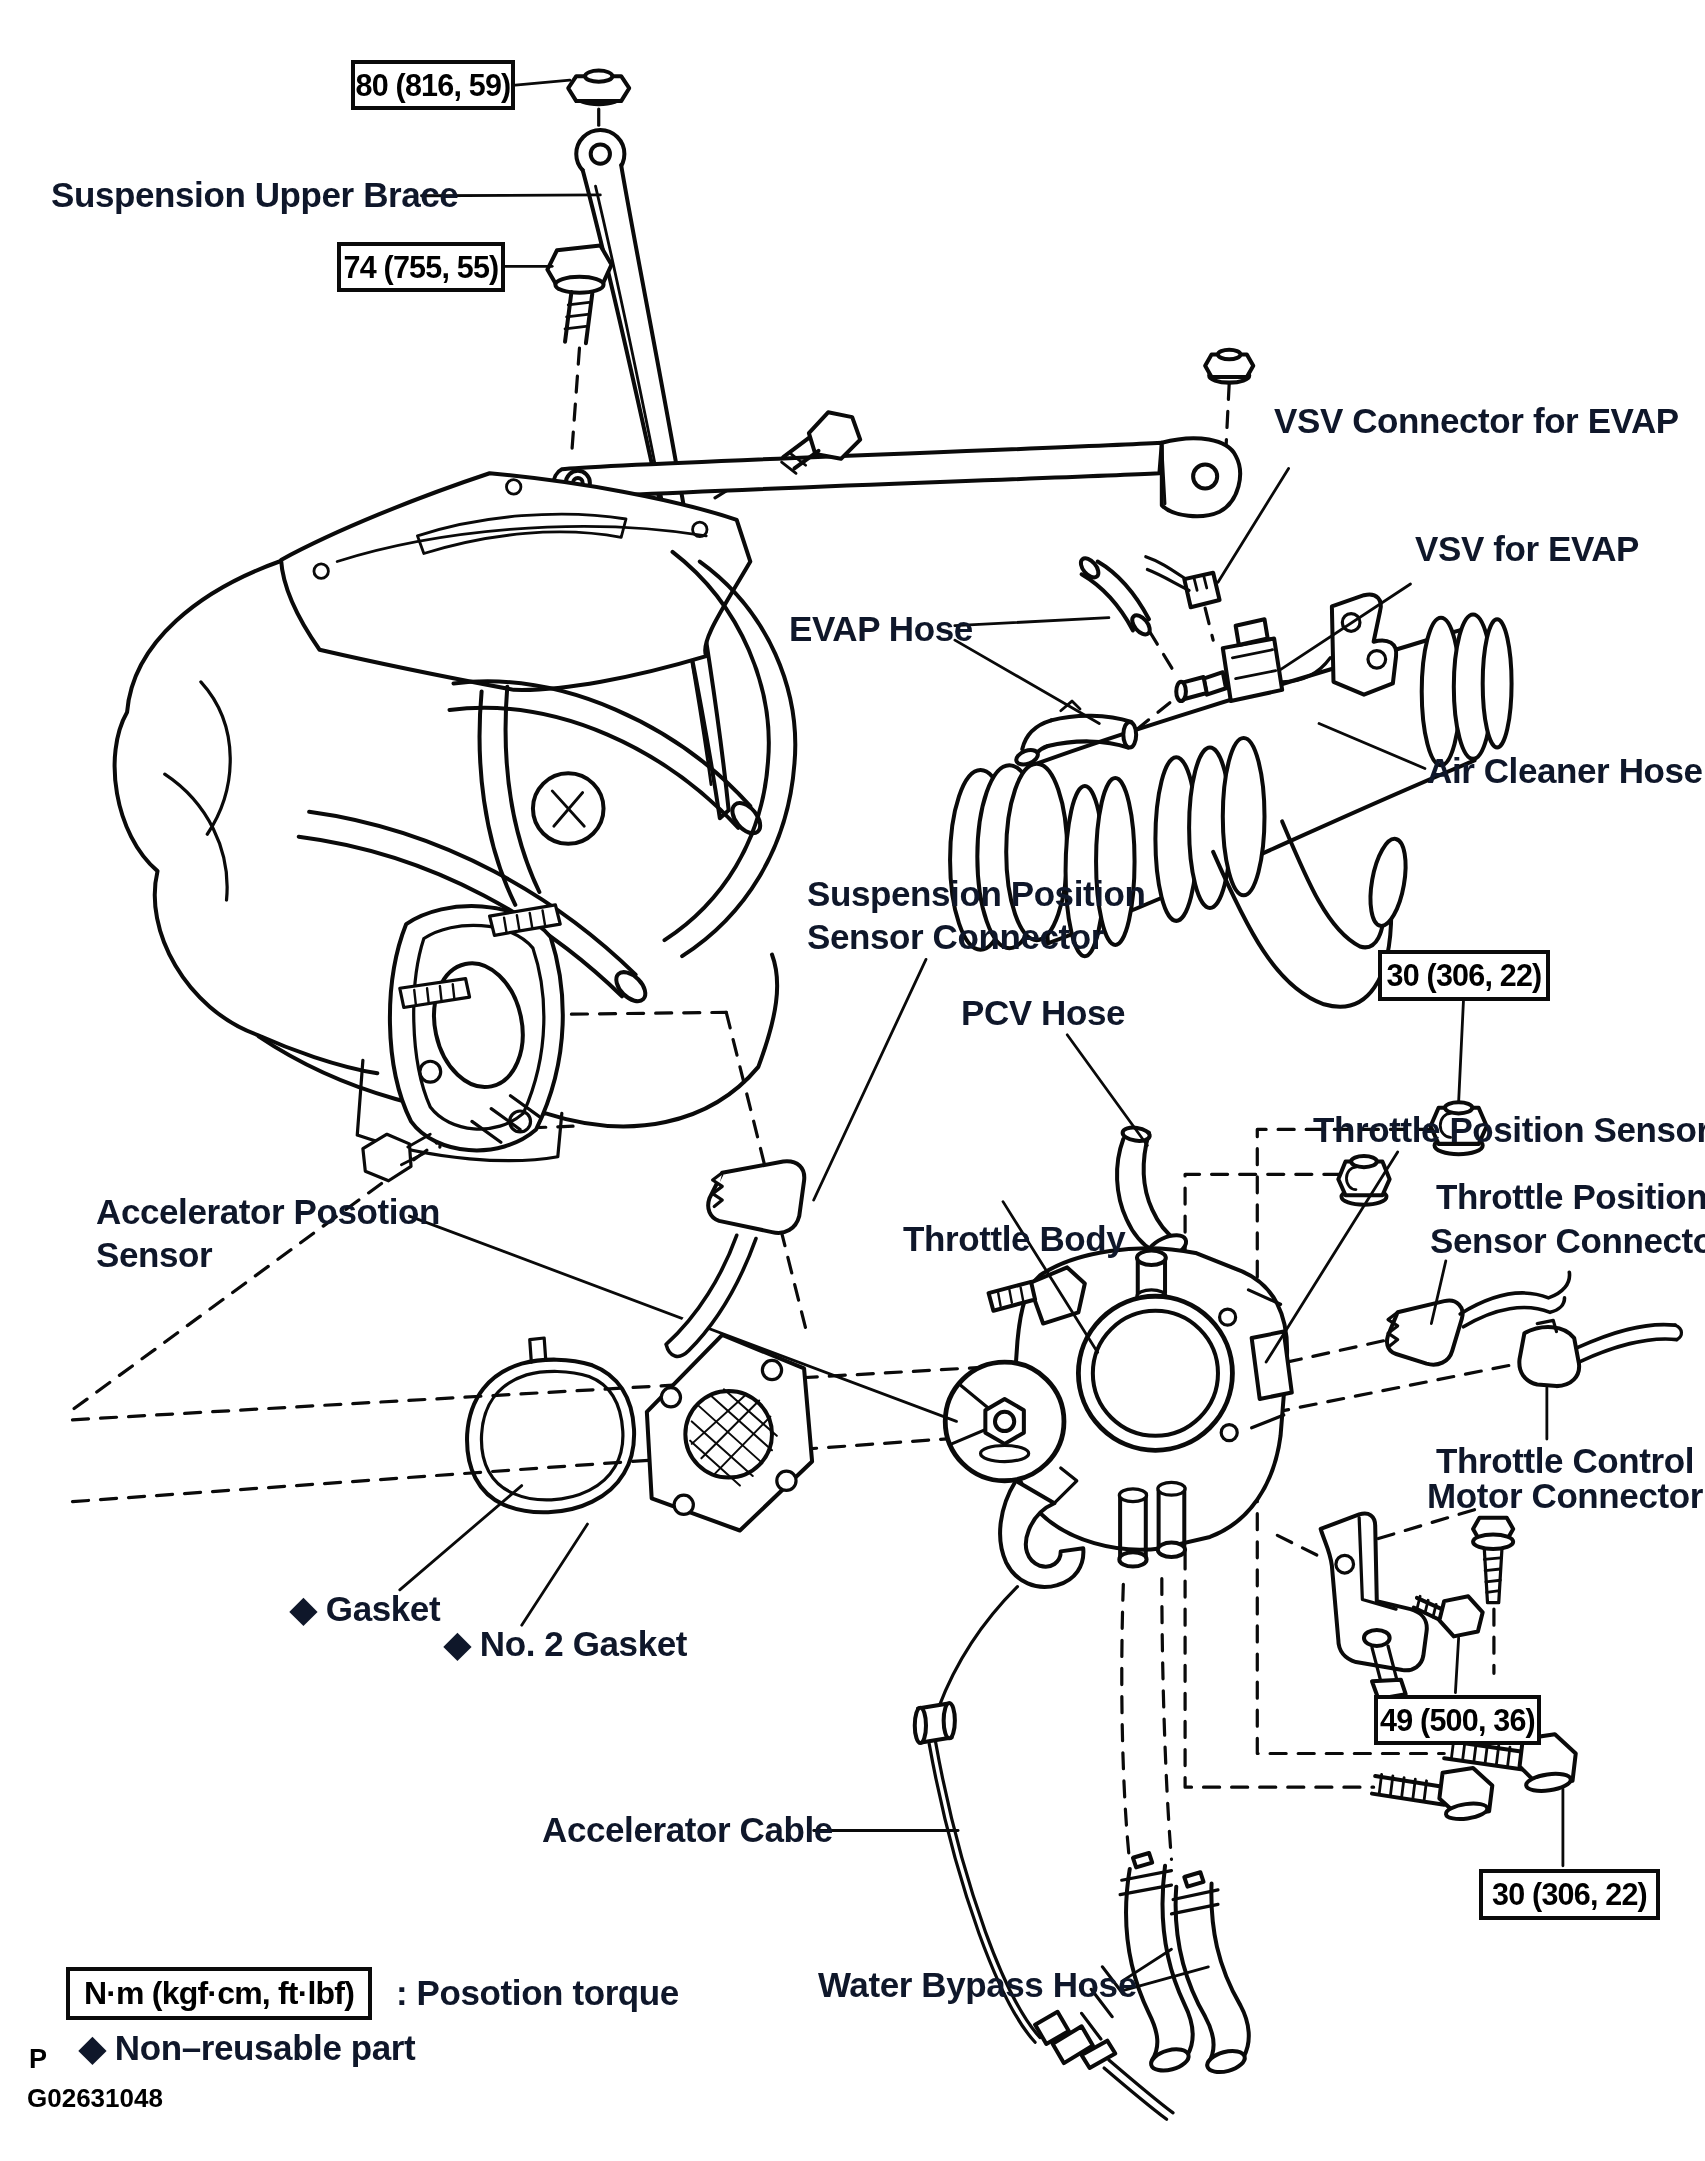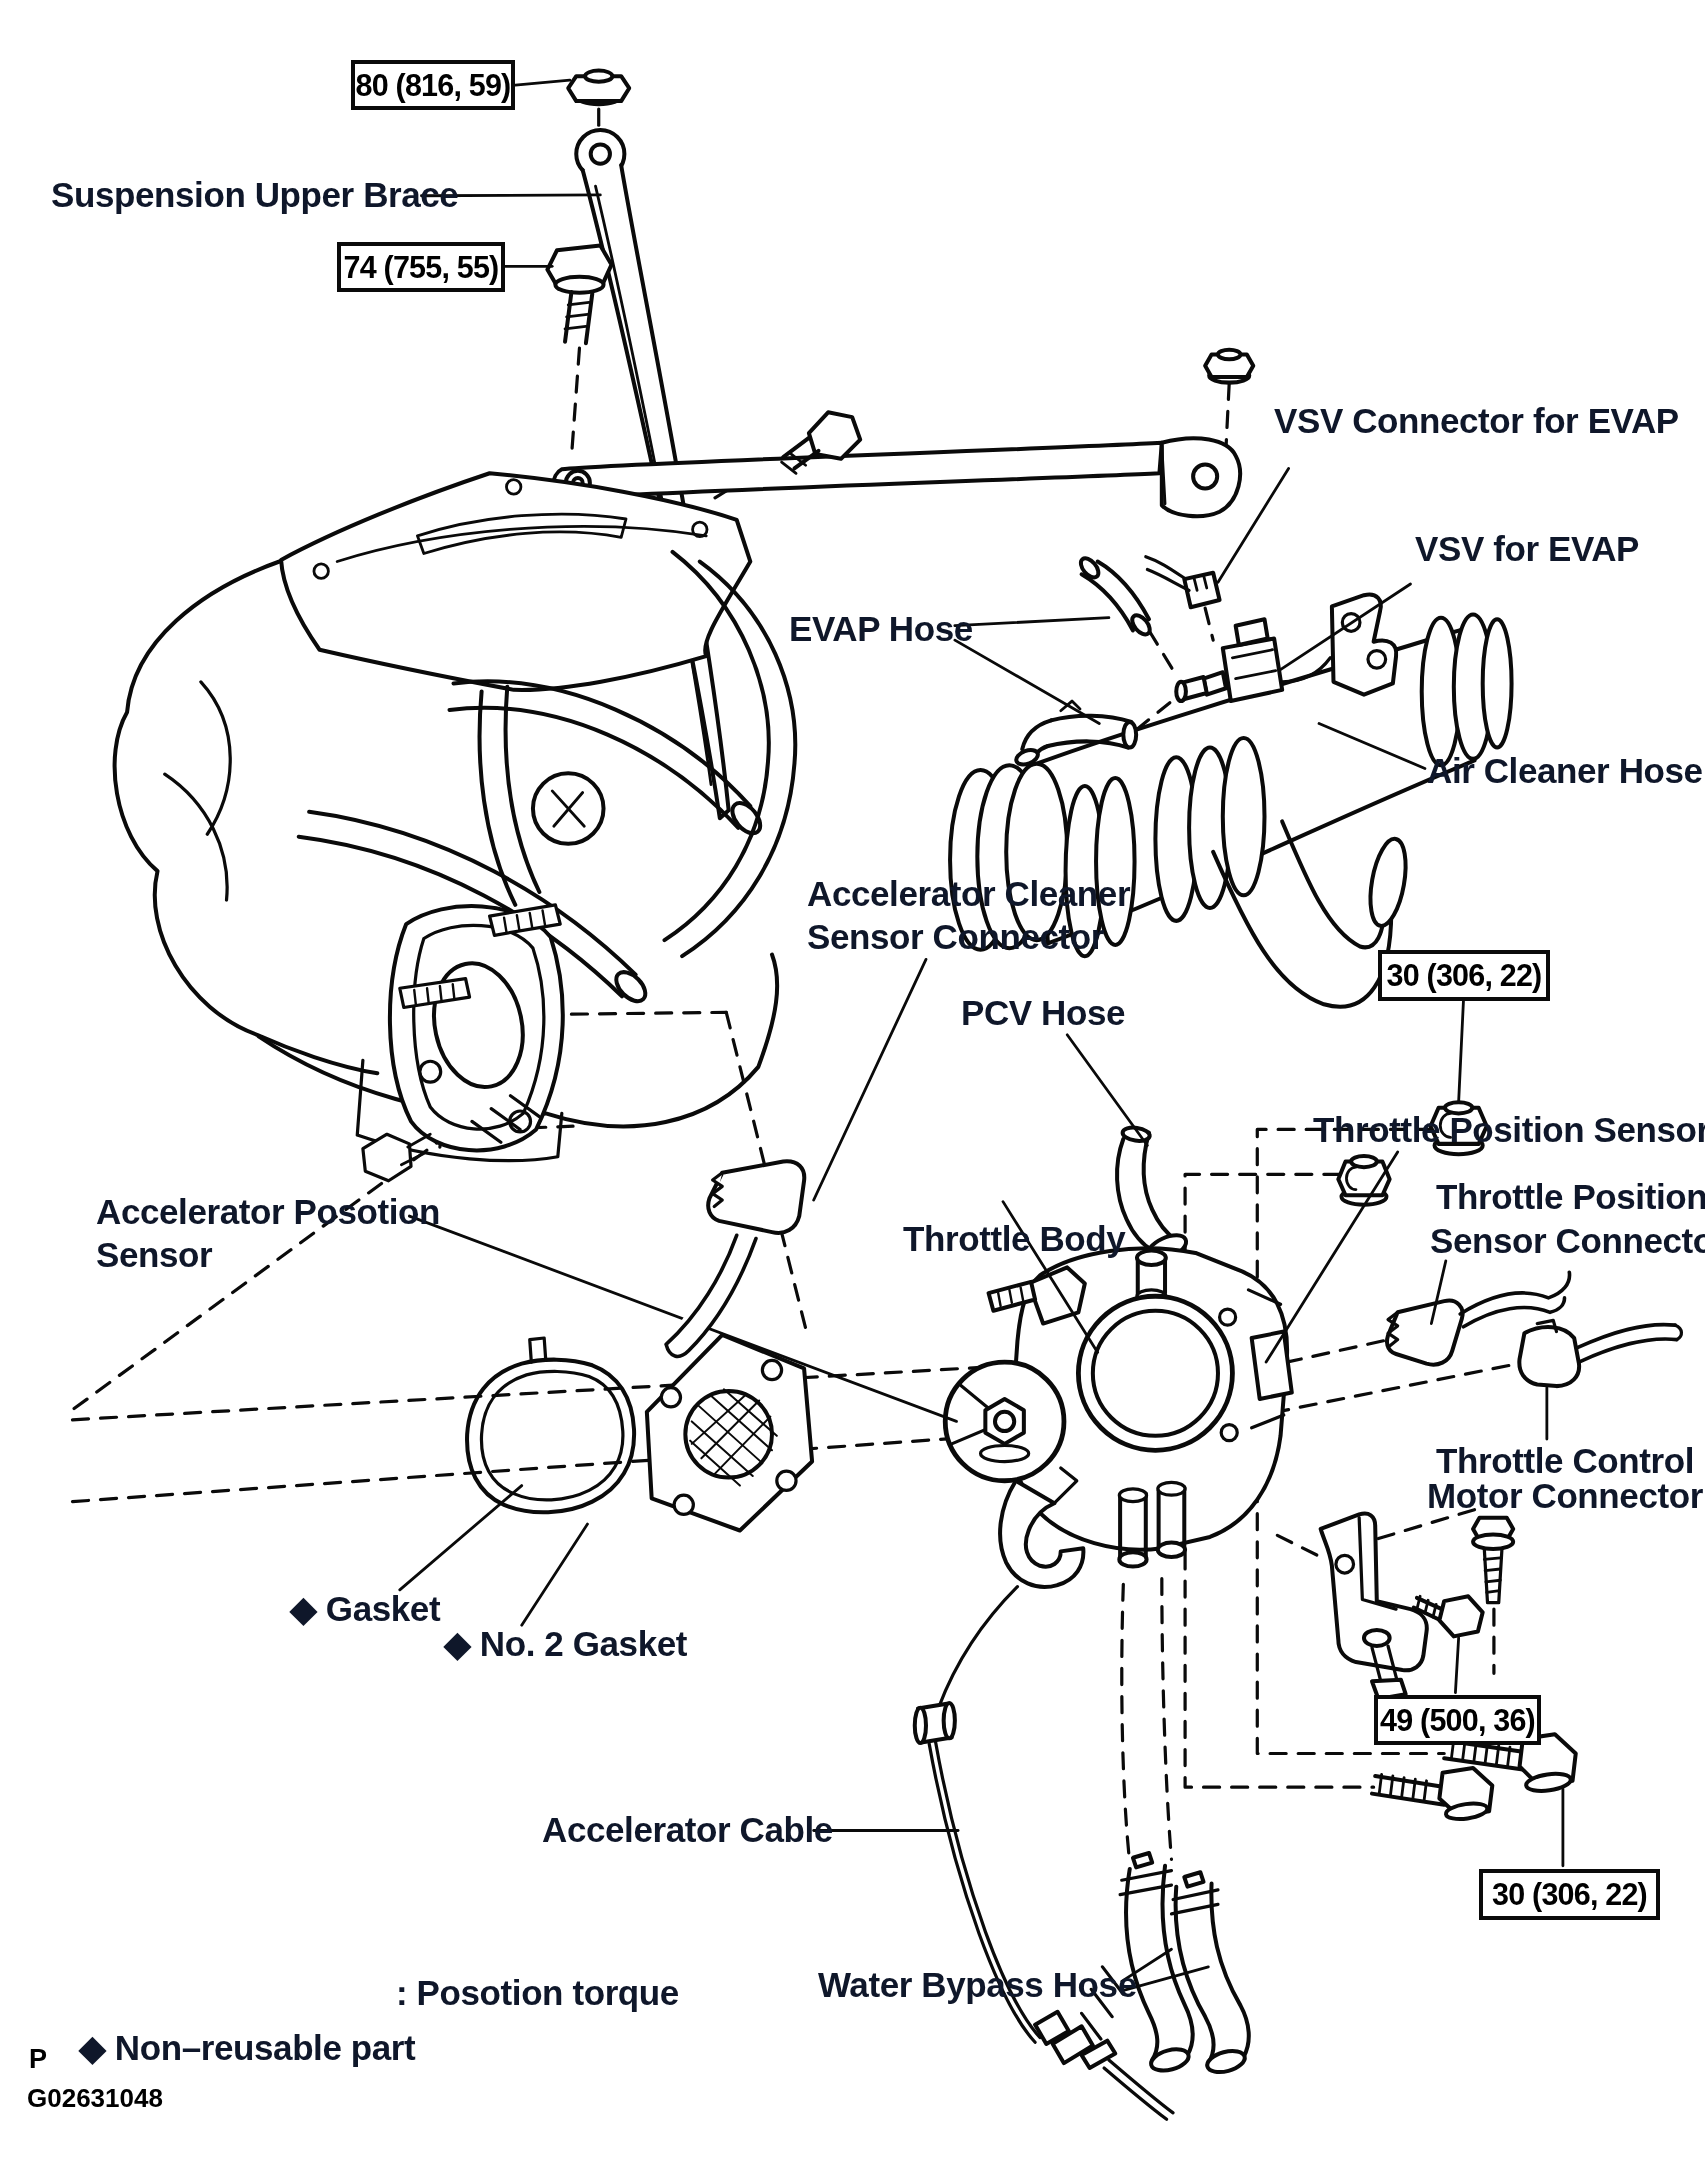--- a/index.html
+++ b/index.html
@@ -352,34 +352,35 @@
   <div class="tq" style="left:337px;top:242px;width:160px;height:42px;">74 (755, 55)</div>
   <div class="tq" style="left:1378px;top:950px;width:164px;height:43px;">30 (306, 22)</div>
   <div class="tq" style="left:1374px;top:1695px;width:159px;height:42px;">49 (500, 36)</div>
   <div class="tq" style="left:1479px;top:1869px;width:173px;height:43px;">30 (306, 22)</div>
 
   <div class="lbl" style="left:51px;top:177px;">Suspension Upper Brace</div>
   <div class="lbl" style="left:1274px;top:403px;">VSV Connector for EVAP</div>
   <div class="lbl" style="left:1415px;top:531px;">VSV for EVAP</div>
   <div class="lbl" style="left:778px;top:611px;margin-left:11px;">EVAP Hose</div>
   <div class="lbl" style="left:1427px;top:753px;">Air Cleaner Hose</div>
-  <div class="lbl" style="left:807px;top:876px;">Accelerator  Cleaner</div>
+  <div class="lbl" style="left:807px;top:876px;">Suspension  Position</div>
   <div class="lbl" style="left:807px;top:919px;">Sensor Connector</div>
   <div class="lbl" style="left:961px;top:995px;">PCV Hose</div>
   <div class="lbl" style="left:903px;top:1221px;">Throttle Body</div>
   <div class="lbl" style="left:1313px;top:1112px;">Throttle Position Sensor</div>
   <div class="lbl" style="left:1436px;top:1179px;">Throttle  Position</div>
   <div class="lbl" style="left:1430px;top:1223px;">Sensor Connector</div>
   <div class="lbl" style="left:96px;top:1194px;">Accelerator Posotion</div>
   <div class="lbl" style="left:96px;top:1237px;">Sensor</div>
   <div class="lbl" style="left:1436px;top:1443px;">Throttle  Control</div>
   <div class="lbl" style="left:1427px;top:1478px;">Motor Connector</div>
   <div class="lbl" style="left:290px;top:1583px;margin-top:8px;">◆ Gasket</div>
   <div class="lbl" style="left:444px;top:1626px;">◆ No. 2 Gasket</div>
   <div class="lbl" style="left:542px;top:1812px;">Accelerator Cable</div>
   <div class="lbl" style="left:818px;top:1967px;">Water Bypass Hose</div>
 
+  <div class="tq" style="left:66px;top:1967px;width:298px;height:45px;font-size:32px;">N·m (kgf·cm, ft·lbf)</div>
   <div class="lbl" style="left:396px;top:1975px;">: Posotion torque</div>
   <div class="lbl" style="left:79px;top:2030px;">◆ Non–reusable part</div>
   <div class="pmark" style="position:absolute;left:29px;top:2044px;">P</div>
   <div class="small" style="position:absolute;left:27px;top:2083px;">G02631048</div>
 </div>
 
 
 </body></html>

